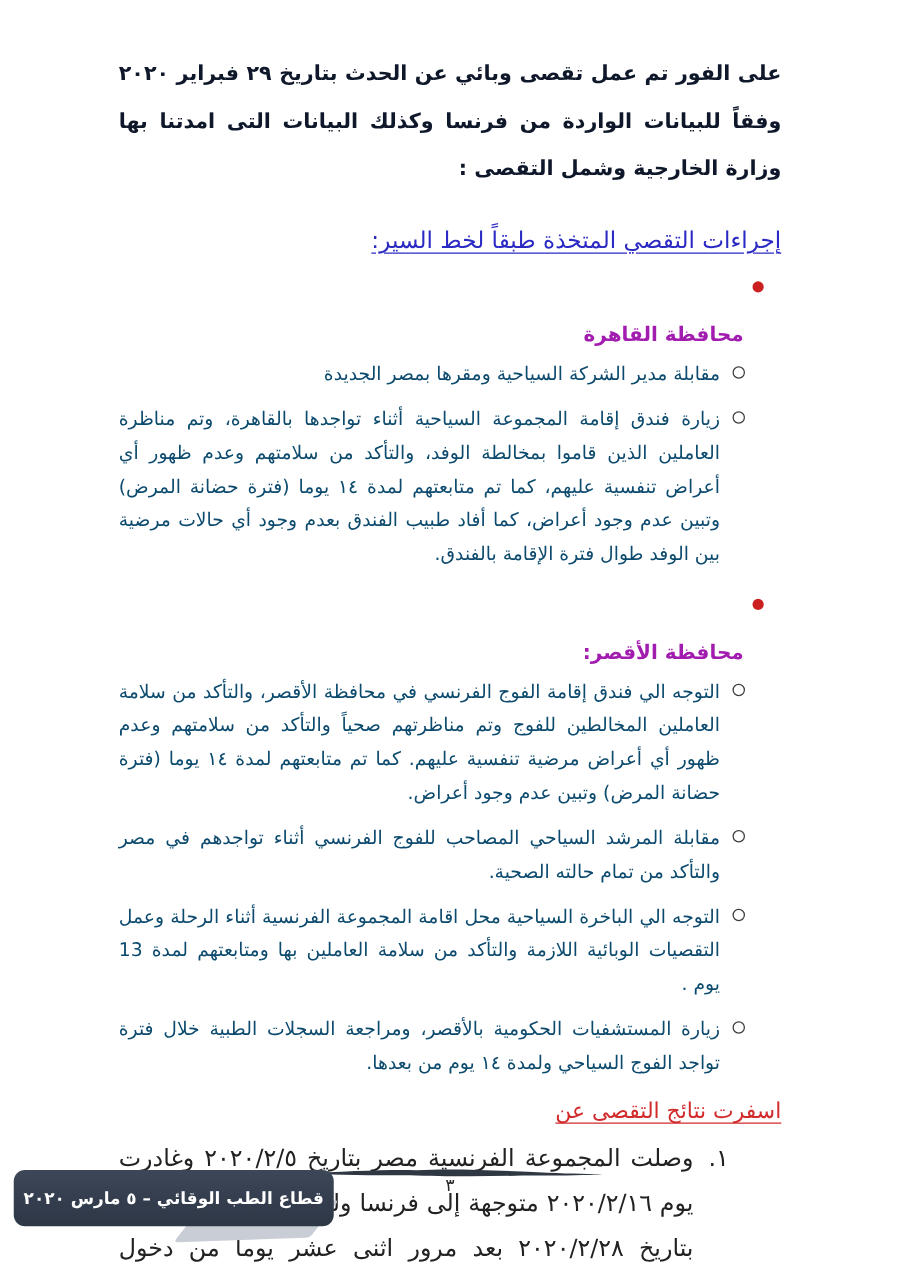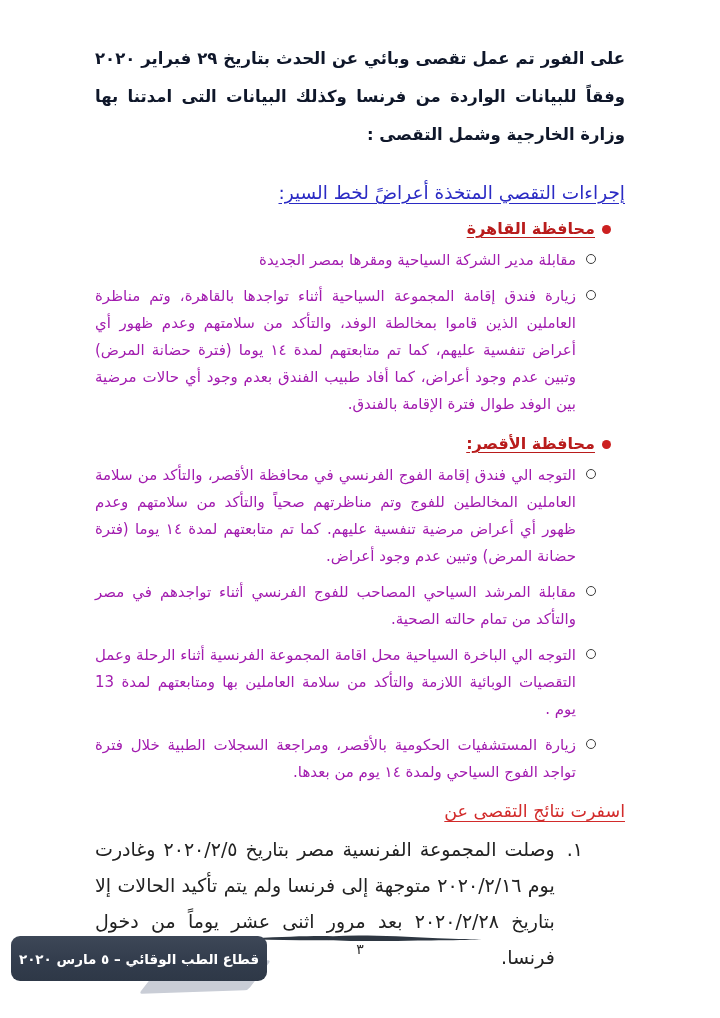--- a/index.html
+++ b/index.html
@@ -44,44 +44,44 @@
     margin-top:16px;
   }
   .dot{
     width:9px;height:9px;border-radius:50%;
     background:#cc2020;
     margin-top:6px;flex:0 0 auto;
   }
   .gov-name{
     font-size:16px;
     font-weight:bold;
-    color:#b91c1c;
-    text-decoration:underline;
+    color:#a21caf;
     text-underline-offset:3px;
+    margin-top:39px;
   }
   
   .sub{
     display:flex;
     align-items:flex-start;
     gap:10px;
     padding-right:29px;
     margin-top:9px;
   }
   .ring{
     width:8px;height:8px;border-radius:50%;
     border:1.5px solid #3c3c3c;
     background:#fff;
     margin-top:7px;flex:0 0 auto;
   }
   .sub p{
     margin:0;
     font-size:15px;
     line-height:27px;
     text-align:justify;
-    color:#a21caf;
+    color:#0c4a6e;
   }
   
   .h-red{
     margin:15px 0 0 0;
     font-size:17.5px;
     font-weight:normal;
     text-align:right;
     color:#d22b2b;
   }
   .h-red span{
@@ -144,21 +144,21 @@
   }
 </style>
 </head>
 <body>
 
 <div class="page">
 
   <p class="intro">على الفور تم عمل تقصى وبائي عن الحدث بتاريخ ٢٩ فبراير ٢٠٢٠ وفقاً للبيانات الواردة من فرنسا وكذلك البيانات التى امدتنا بها وزارة الخارجية وشمل التقصى :</p>
 
   <h2 class="h-blue">
-    <span>إجراءات التقصي المتخذة أعراضً لخط السير:</span>
+    <span>إجراءات التقصي المتخذة طبقاً لخط السير:</span>
   </h2>
 
   <div class="gov">
     <span class="dot"></span>
     <span class="gov-name">محافظة القاهرة</span>
   </div>
 
   <div class="sub">
     <span class="ring"></span>
     <p>مقابلة مدير الشركة السياحية ومقرها بمصر الجديدة</p>

